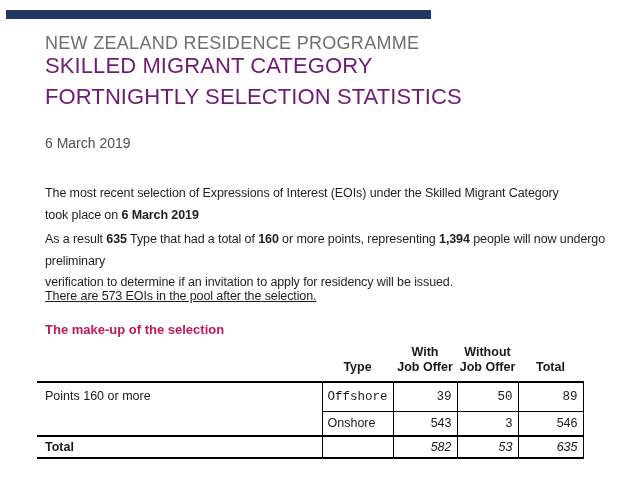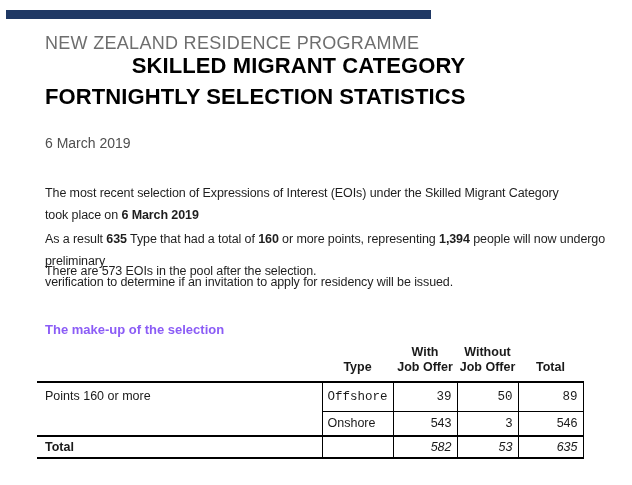--- a/index.html
+++ b/index.html
@@ -17,39 +17,39 @@
     background:#1f3864;
   }
   .eyebrow{
     position:absolute;left:45px;top:33px;
     font-size:18px;letter-spacing:0.3px;
     color:#6e6e6e;
     text-align:center;
   }
   .doc-title{
     position:absolute;left:45px;top:50px;
-    font-size:22px;font-weight:bold;line-height:31px;
-    color:#000000;letter-spacing:0.1px;text-align:right;
+    font-size:22px;font-weight:normal;line-height:31px;
+    color:#701a75;letter-spacing:0.1px;
   }
   .doc-date{
     position:absolute;left:45px;top:135px;
     font-size:14px;color:#4f4f4f;
   }
   .para{
     position:absolute;left:45px;
     font-size:12.5px;line-height:21.5px;
     letter-spacing:-0.1px;color:#1e1e1e;
     width:560px;
   }
   .p1{top:183px;}
   .p2{top:229px;}
-  .p3{top:261px;}
+  .p3{top:286px;text-decoration:underline;}
   .section-heading{
     position:absolute;left:45px;top:322px;
-    font-size:13px;font-weight:bold;color:#8b5cf6;
+    font-size:13px;font-weight:bold;color:#be185d;
   }
   table.selection{
     position:absolute;left:37px;top:341px;
     width:546px;
     border-collapse:collapse;table-layout:fixed;
     font-size:12.5px;color:#1a1a1a;
   }
   table.selection th{
     vertical-align:bottom;text-align:center;
     font-weight:bold;padding:0 2px 6px 2px;

